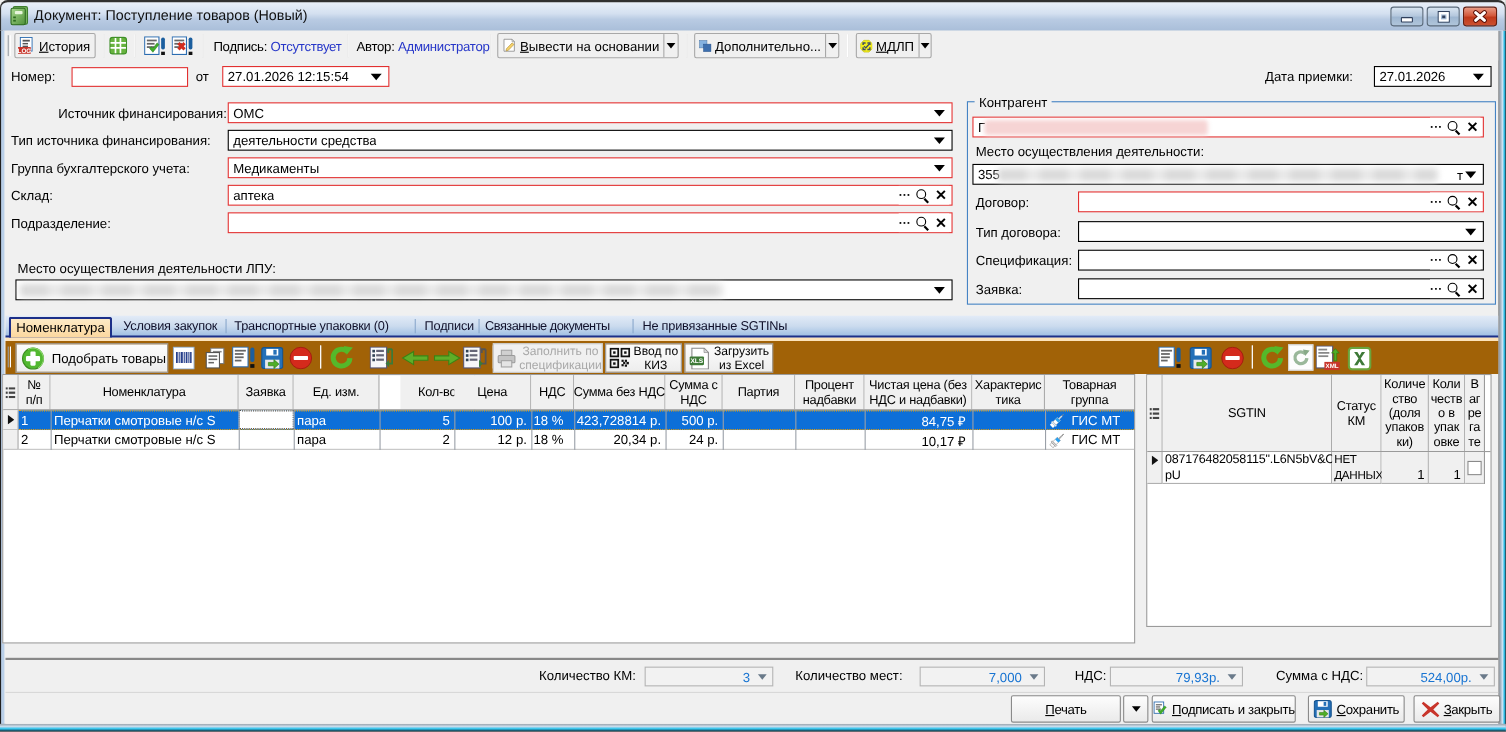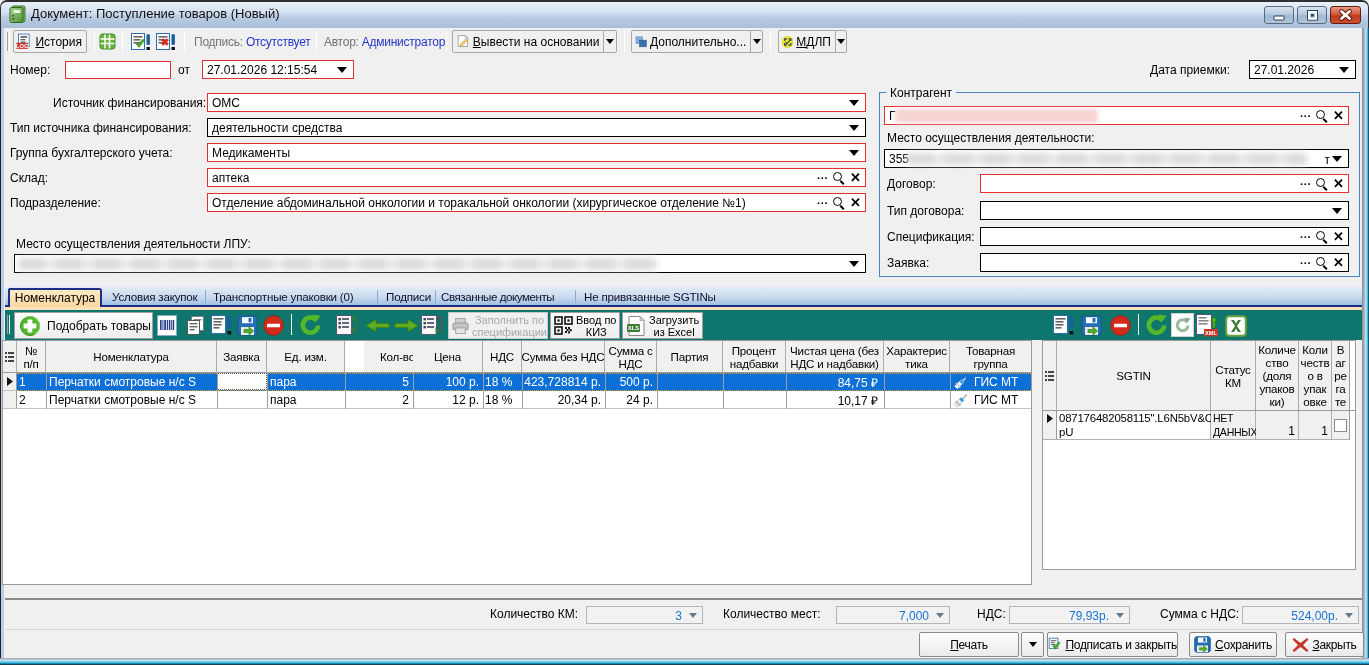--- a/index.html
+++ b/index.html
@@ -19,21 +19,21 @@
 .wbtn.close{left:1330px;width:31px;background:linear-gradient(#e89a84 0%,#d4593c 45%,#c03a1c 55%,#cc5030 100%);border-color:#641e10;}
 
 #toolbar{position:absolute;left:5px;top:28px;width:1357px;height:27px;background:#f0f0f0;}
 .tsep{position:absolute;top:3px;width:1px;height:21px;background:#c6c6c6;border-right:1px solid #fff;}
 .grip{position:absolute;top:4px;width:3px;height:19px;border-left:1px solid #9aa0a6;border-right:1px solid #fdfdfd;}
 .tbtn{position:absolute;top:2px;height:23px;border:1px solid #a8a8a8;border-radius:2px;background:#f0f0f0;display:flex;align-items:center;font-size:12px;white-space:nowrap;}
 .tbtn .tx{padding:0 4px 0 3px;}
 .tbtn .arr{width:17px;height:21px;border-left:1px solid #a8a8a8;display:flex;align-items:center;justify-content:center;}
 u{text-decoration:underline;}
 .ticon{position:absolute;top:5px;}
-.maroon{color:#737373;}
+.maroon{color:#000000;}
 .blue{color:#2636c8;}
 .tlabel{position:absolute;top:7px;font-size:12px;white-space:nowrap;letter-spacing:-0.25px;}
 
 .flabel{position:absolute;font-size:12px;color:#000;}
 .fld{position:absolute;background:#fff;border:1px solid #000;font-size:12px;display:flex;align-items:center;}
 .fld.red{border-color:#e23030;}
 .fld .txt{padding-left:4px;white-space:nowrap;overflow:hidden;}
 .fld .tools{position:absolute;right:2px;top:0;height:100%;display:flex;align-items:center;background:#fff;}
 .darr{width:0;height:0;border-left:5px solid transparent;border-right:5px solid transparent;border-top:6px solid #000;}
 .fld .adarr{position:absolute;right:6px;top:6px;}
@@ -49,21 +49,21 @@
 .blurpink{background:#f6d4d4;filter:blur(2px);border-radius:3px;}
 .blurgrey{background:repeating-linear-gradient(90deg,#dadada 0 26px,#e8e8e8 26px 38px);filter:blur(3px);border-radius:3px;}
 
 #tabbar{position:absolute;left:5px;top:287px;width:1357px;height:19px;background:linear-gradient(#e2ebf7 0%,#cbdbee 50%,#9dbde2 100%);}
 #tabnavy{position:absolute;left:5px;top:305px;width:1357px;height:2px;background:#1c2f88;}
 #tabpeach{position:absolute;left:5px;top:307px;width:1357px;height:3px;background:#fce3bb;}
 .tab{position:absolute;top:1px;font-size:11.6px;letter-spacing:-0.2px;color:#10102a;line-height:18px;white-space:nowrap;}
 .tabsep{position:absolute;top:3px;width:1px;height:13px;background:#8aa8cc;}
 #seltab{position:absolute;left:8px;top:288px;width:94px;height:19px;background:linear-gradient(#fdeac6 0%,#fbd79e 100%);border:2px solid #1c2f88;border-bottom:none;border-radius:2px 3px 0 0;z-index:5;font-size:12px;text-align:center;line-height:16px;}
 
-#tabtb{position:absolute;left:5px;top:310px;width:1357px;height:30px;background:#0f766e;}
+#tabtb{position:absolute;left:5px;top:310px;width:1357px;height:30px;background:#a16207;}
 .t2btn{position:absolute;top:2px;height:27px;border:1px solid #a0a0a0;background:linear-gradient(#fcfcfc,#ededed);display:flex;align-items:center;font-size:12px;}
 .t2lines{font-size:11px;line-height:12px;text-align:center;}
 
 #gridL{position:absolute;left:2px;top:340px;width:1030px;height:245px;background:#fff;border:1px solid #9a9a9a;}
 #gridR{position:absolute;left:1042px;top:340px;width:314px;height:230px;background:#fff;border:1px solid #9a9a9a;}
 .hcell{position:absolute;background:#f0f0f0;border-right:1px solid #ababab;display:flex;align-items:center;justify-content:center;text-align:center;font-size:11.6px;letter-spacing:-0.2px;line-height:13px;color:#000;}
 .dcell{position:absolute;font-size:12px;display:flex;align-items:center;white-space:nowrap;overflow:hidden;}
 .r{justify-content:flex-end;}
 .vl{position:absolute;top:32px;width:1px;height:36px;background:#9aa0a8;}
 #kolvo{position:absolute;left:1042px;top:570px;width:314px;height:28px;background:#f0f0f0;border:1px solid #9a9a9a;border-top:1px solid #9a9a9a;}
@@ -237,21 +237,20 @@
     <div class="fld red" style="left:207px;top:168px;width:659px;height:19px;">
         <span class="txt">аптека</span>
       <div class="tools">
           <span class="dots">···</span>
           <span class="mag"></span>
           <span class="xx">✕</span>
         </div>
       </div>
     <div class="flabel" style="left:10px;top:196px;">Подразделение:</div>
     <div class="fld red" style="left:207px;top:193px;width:659px;height:19px;">
-        <span class="txt">Отделение абдоминальной онкологии и торакальной онкологии (хирургическое отделение №1)</span>
       <div class="tools">
           <span class="dots">···</span>
           <span class="mag"></span>
           <span class="xx">✕</span>
         </div>
       </div>
     <div class="flabel" style="left:16px;top:237px;">Место осуществления деятельности ЛПУ:</div>
     <div class="fld" style="left:14px;top:254px;width:852px;height:19px;">
       <div class="blurgrey" style="position:absolute;left:3px;top:3px;width:640px;height:12px;"></div>
       <div class="adarr darr"></div>

